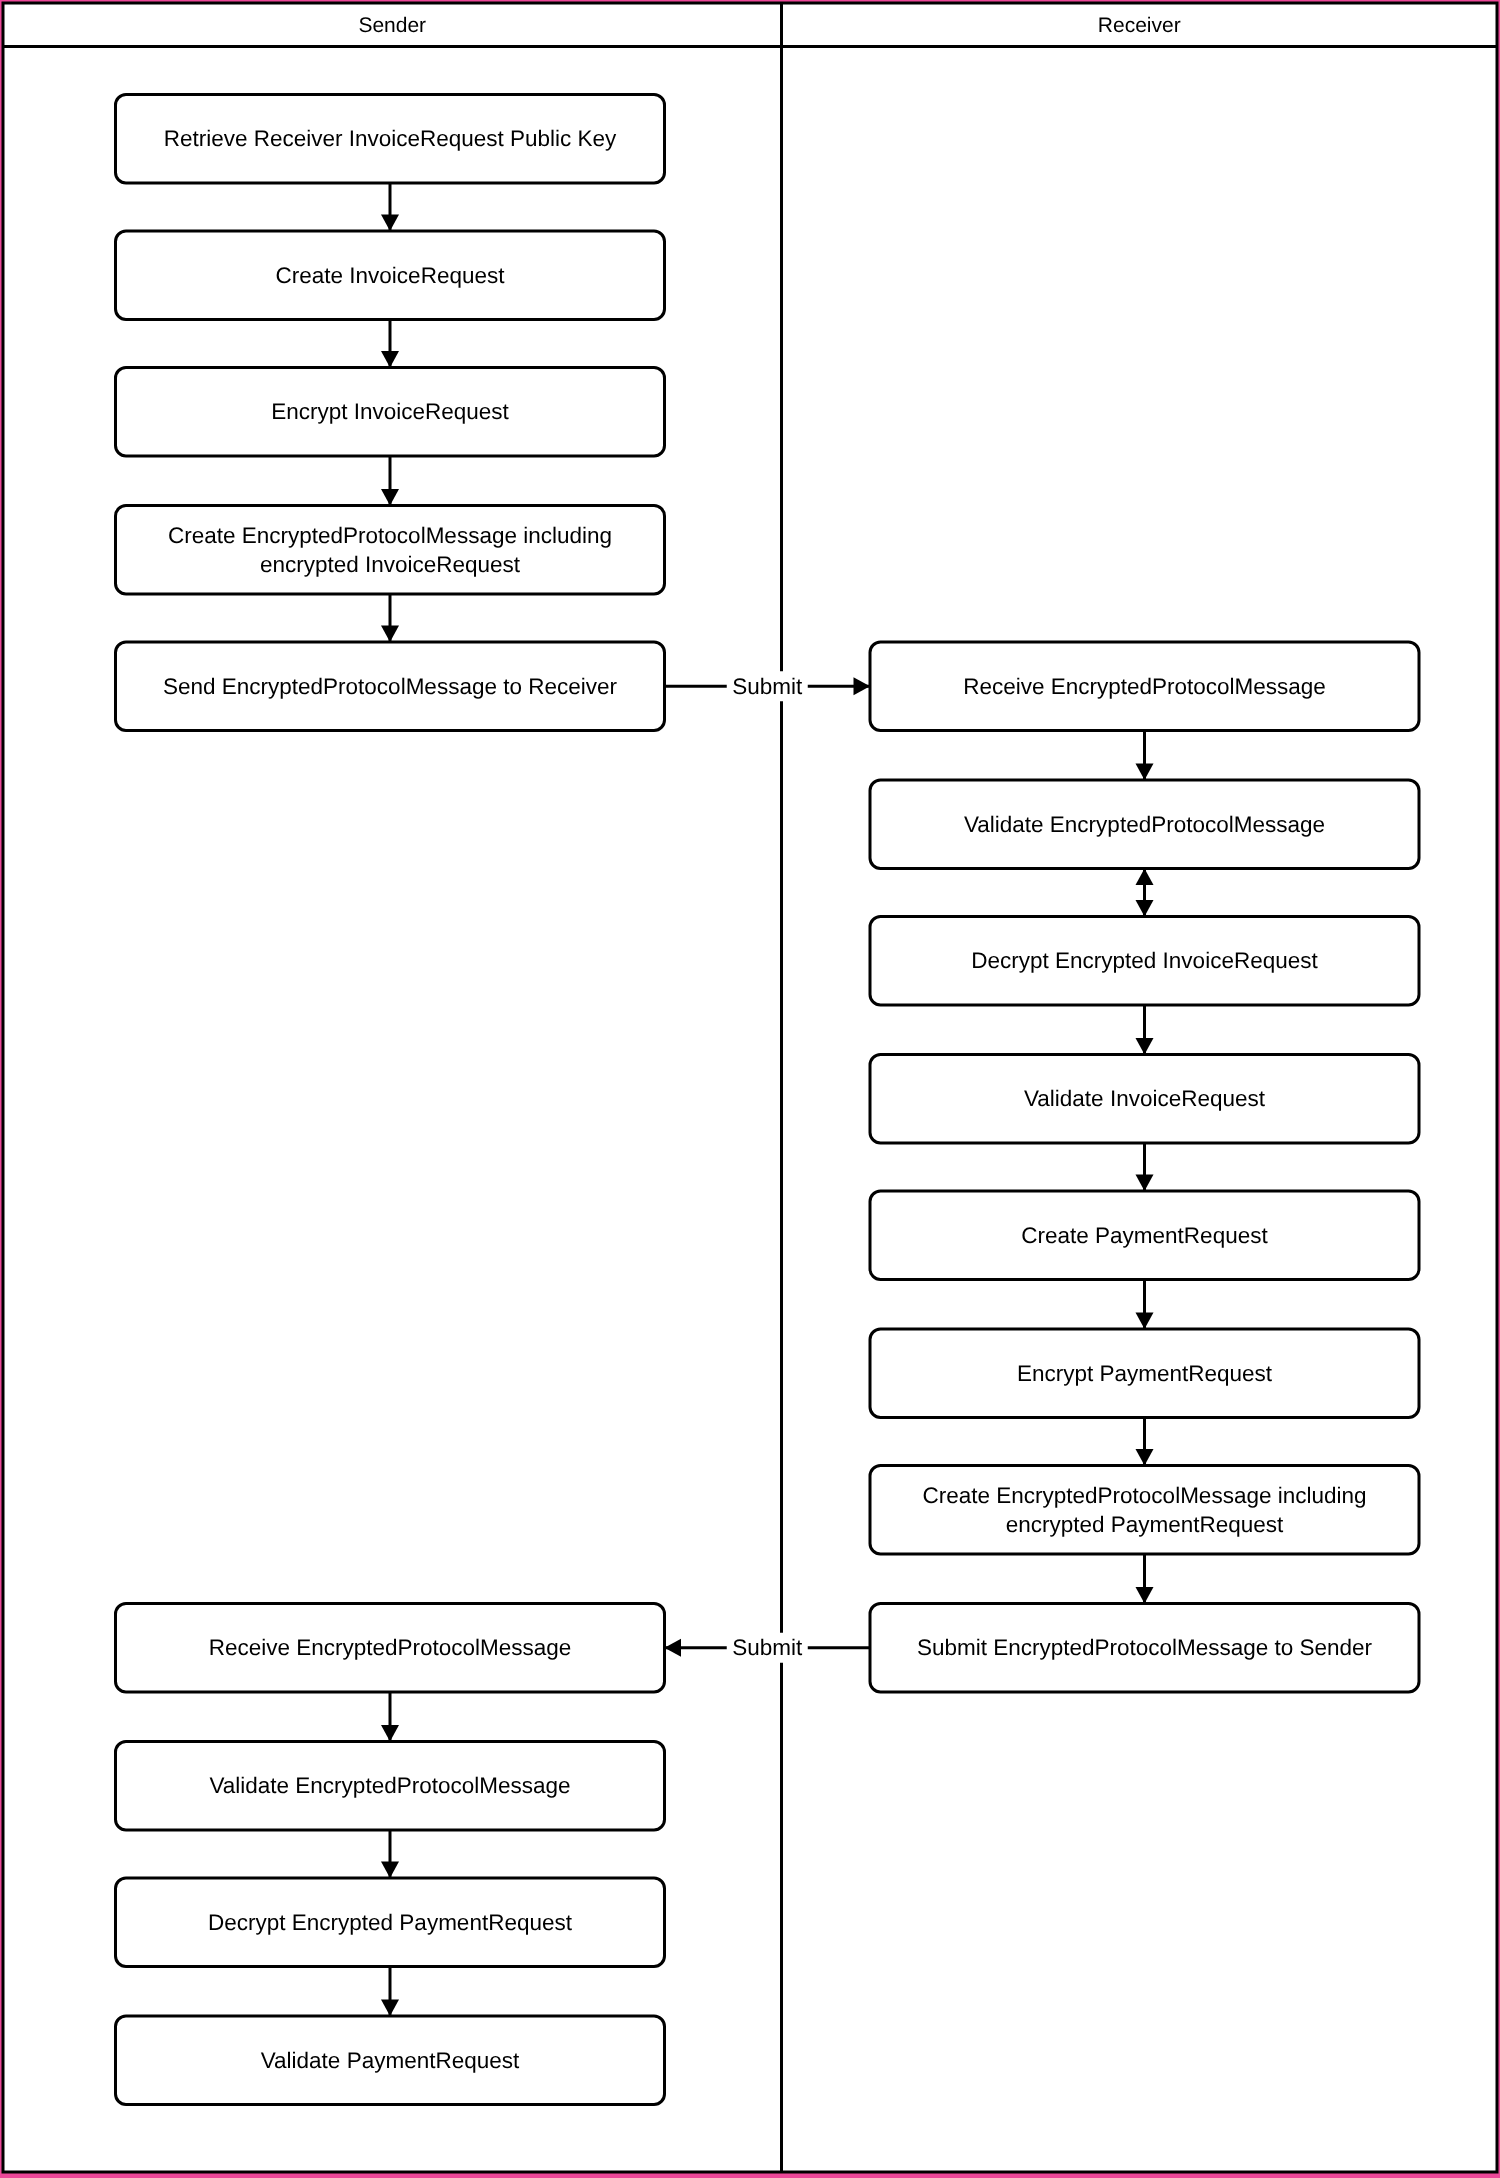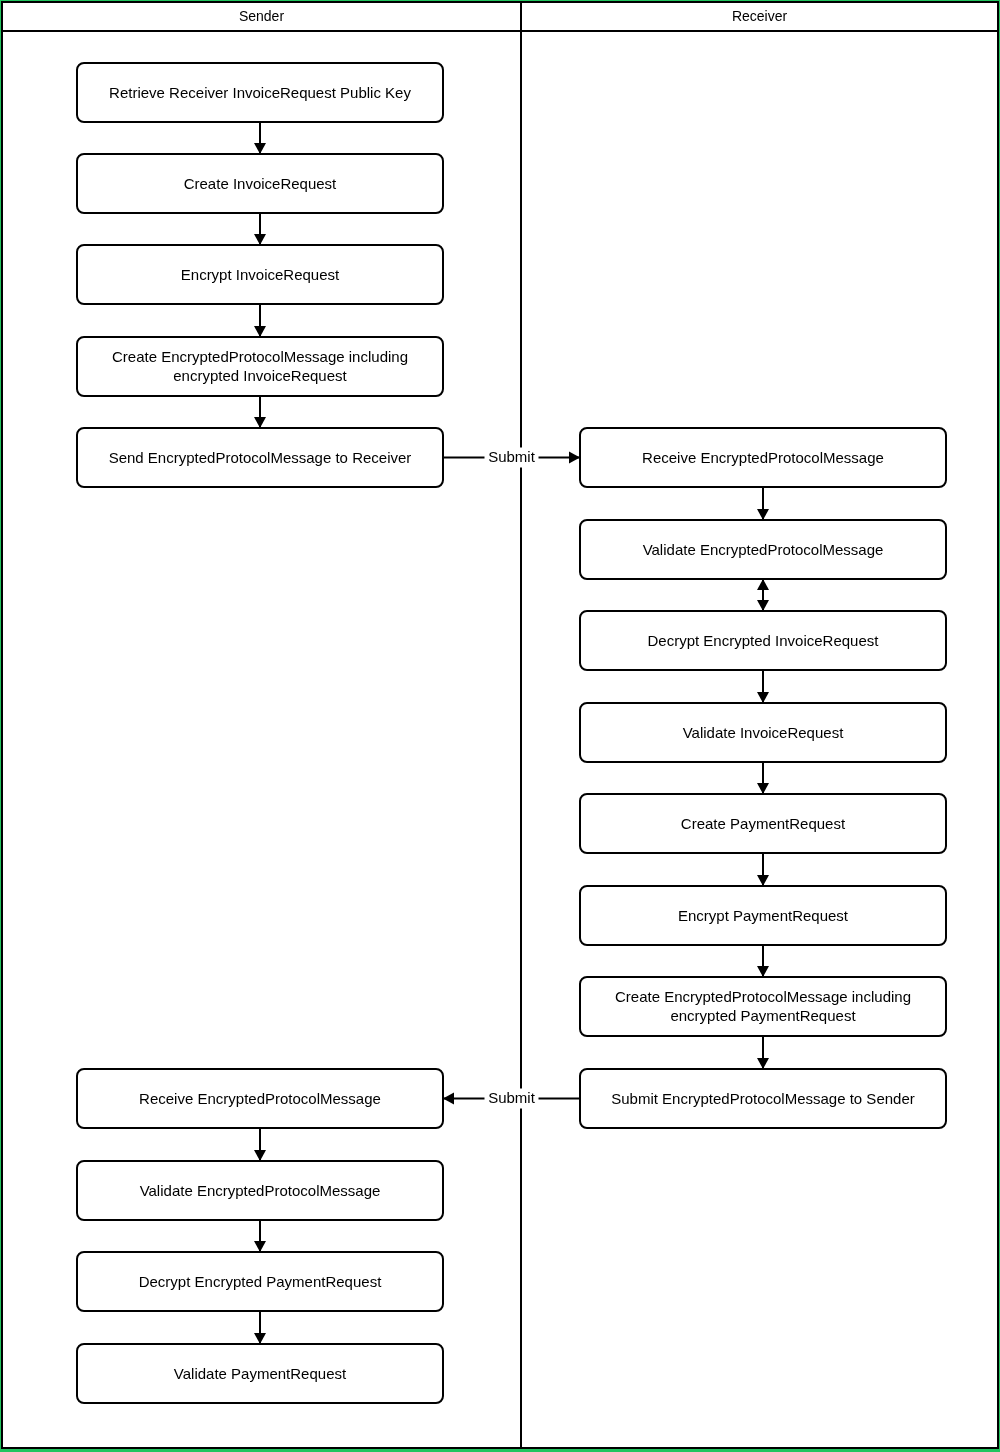--- a/index.html
+++ b/index.html
@@ -7,21 +7,21 @@
     padding: 0;
     background: #ffffff;
   }
   body {
     font-family: "Liberation Sans", sans-serif;
   }
   #diagram-root {
     position: relative;
     width: 1000px;
     height: 1452px;
-    background: #22c55e;
+    background: #ec4899;
     overflow: hidden;
   }
   svg#flow {
     display: block;
     width: 1000px;
     height: 1452px;
   }
   .lane-frame {
     fill: #ffffff;
     stroke: #000000;

